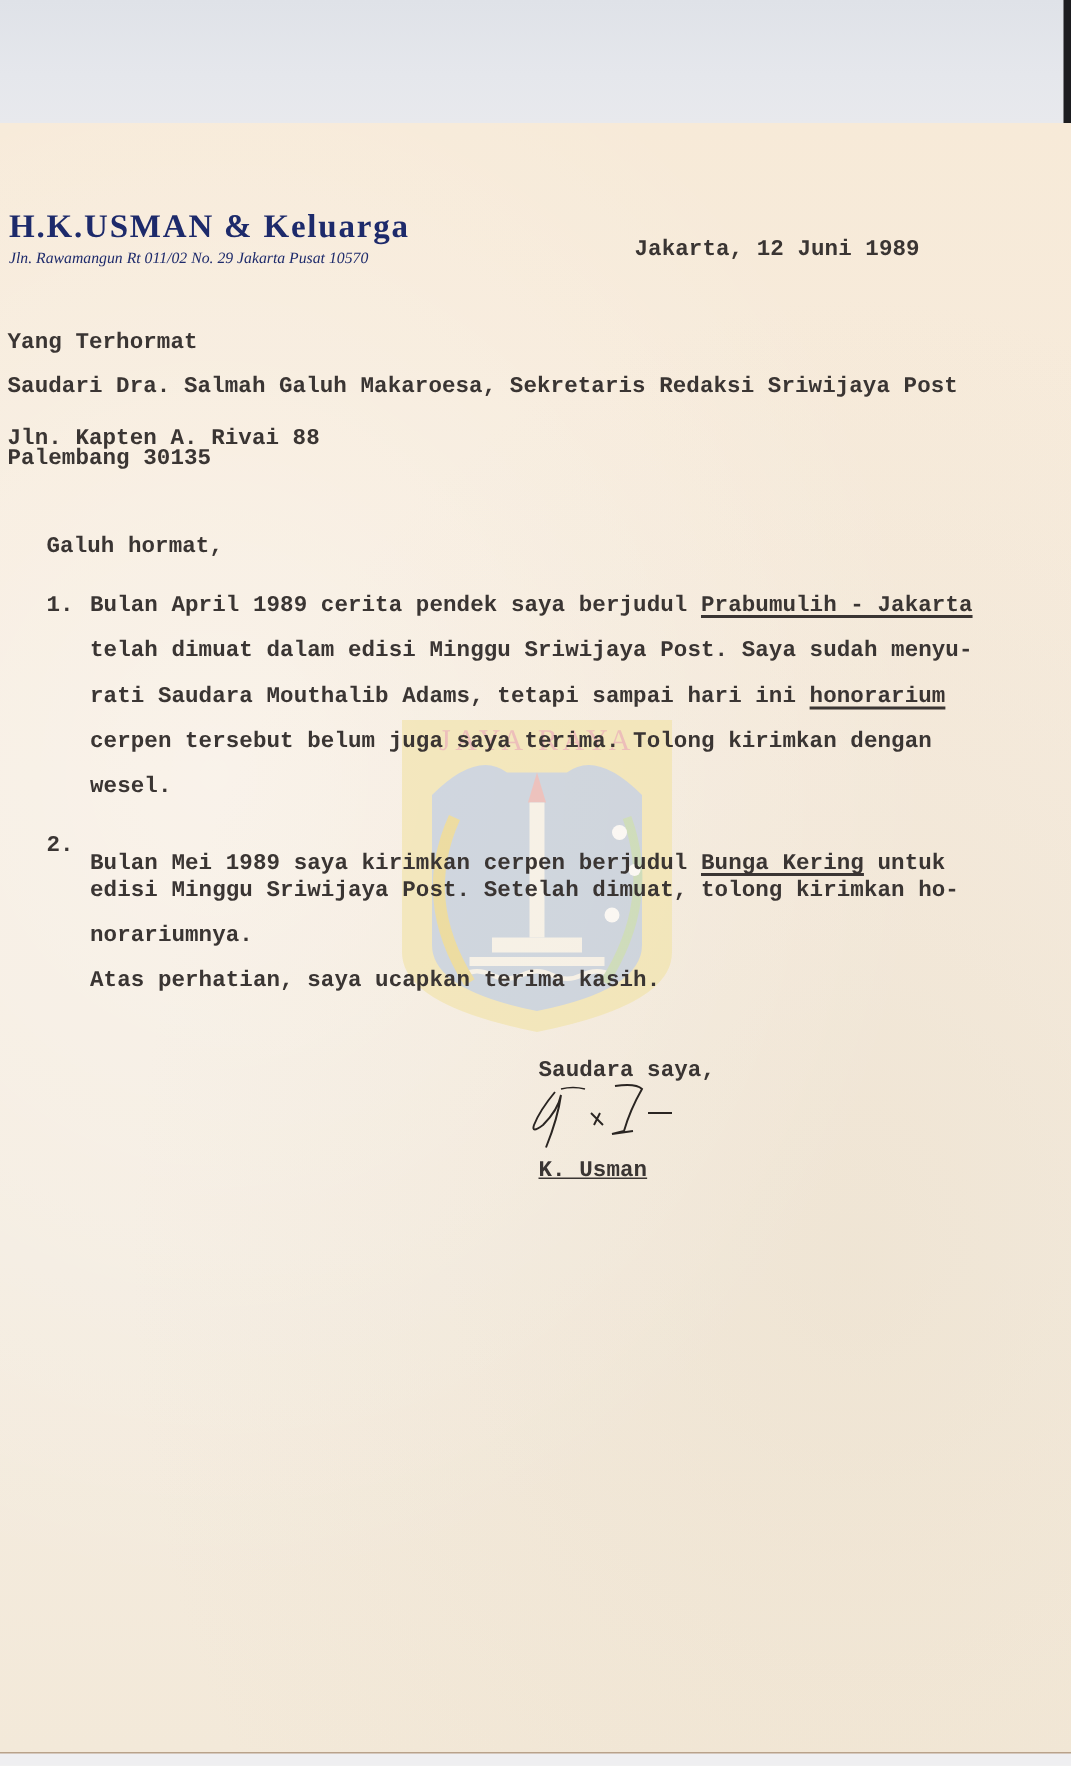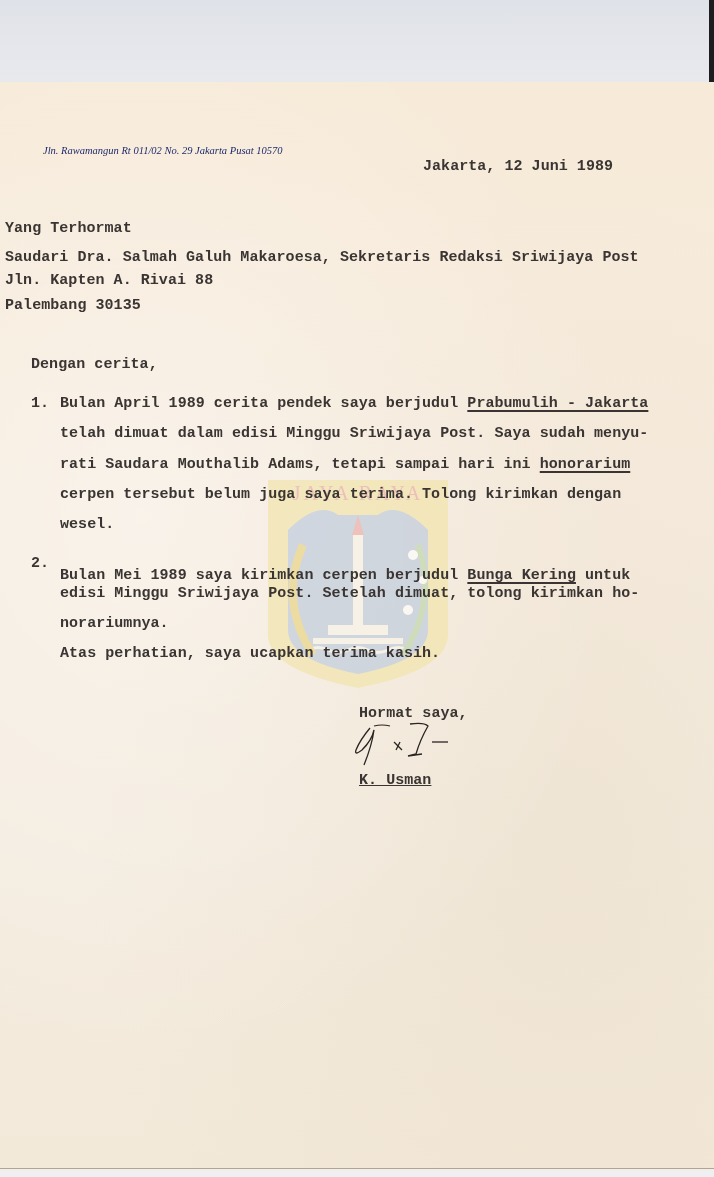--- a/index.html
+++ b/index.html
@@ -24,21 +24,21 @@
 
   .letterhead { position:absolute; left:6px; top:140px; color:#1d2a6b; }
   .lh-name {
     font-family:"Liberation Serif","DejaVu Serif",serif; font-weight:bold;
     font-size:22px; letter-spacing:1.2px; line-height:22px; white-space:nowrap;
   }
   .lh-addr, .lh-tel {
     font-family:"Liberation Serif","DejaVu Serif",serif; font-style:italic;
     font-size:10.5px; line-height:13px; white-space:nowrap;
   }
-  .lh-addr { margin-top:4px;margin-left:37px; }
+  .lh-addr { margin-top:4px; }
 
   .type { position:absolute; color:#3a3533; font-size:15px; font-weight:bold;
           white-space:nowrap; letter-spacing:0.05px; line-height:14px; }
   .ul { text-decoration:underline; text-decoration-thickness:1.5px; text-underline-offset:3px; }
 
   .watermark { position:absolute; left:258px; top:460px; width:200px; height:230px; opacity:0.62; }
   .signature { position:absolute; left:352px; top:720px; width:110px; height:50px; }
 </style>
 </head>
 <body>
@@ -59,46 +59,47 @@
   <rect x="55" y="178" width="90" height="6" fill="#f8f4ea"></rect>
   <path d="M50,190 Q60,185 70,190 T90,190 T110,190 T130,190 T150,190" stroke="#f8f4ea" stroke-width="3" fill="none"></path>
   <path d="M45,85 Q20,140 55,195" stroke="#e8d27a" stroke-width="8" fill="none"></path>
   <path d="M160,85 Q180,140 145,195" stroke="#b9d4a6" stroke-width="6" fill="none"></path>
   <circle cx="155" cy="95" r="5" fill="#fff"></circle>
     <circle cx="165" cy="120" r="4" fill="#fff"></circle>
     <circle cx="150" cy="150" r="5" fill="#fff"></circle>
 </svg>
 
 <div class="letterhead">
+  <div class="lh-name">H.K.USMAN &amp; Keluarga</div>
   <div class="lh-addr">Jln. Rawamangun Rt 011/02 No. 29 Jakarta Pusat 10570</div>
 </div>
 
 <div class="type" style="left:423px; top:160px;">Jakarta, 12 Juni 1989</div>
 
 <div class="type" style="left:5px; top:222px;">Yang Terhormat</div>
 <div class="type" style="left:5px; top:251px;">Saudari Dra. Salmah Galuh Makaroesa, Sekretaris Redaksi Sriwijaya Post</div>
-<div class="type" style="left:5px; top:274px;">Jln. Kapten A. Rivai 88</div>
+<div class="type" style="left:5px; top:286px;">Jln. Kapten A. Rivai 88</div>
 <div class="type" style="left:5px; top:299px;">Palembang 30135</div>
 
-<div class="type" style="left:31px; top:358px;">Dengan cerita,</div>
+<div class="type" style="left:31px; top:358px;">Galuh hormat,</div>
 
 <div class="type" style="left:31px; top:397px;">1.</div>
 <div class="type" style="left:60px; top:397px;"><span>Bulan April 1989 cerita pendek saya berjudul </span><span class="ul">Prabumulih - Jakarta</span></div>
 <div class="type" style="left:60px; top:427px;">telah dimuat dalam edisi Minggu Sriwijaya Post. Saya sudah menyu-</div>
 <div class="type" style="left:60px; top:458px;"><span>rati Saudara Mouthalib Adams, tetapi sampai hari ini </span><span class="ul">honorarium</span></div>
 <div class="type" style="left:60px; top:488px;">cerpen tersebut belum juga saya terima. Tolong kirimkan dengan</div>
 <div class="type" style="left:60px; top:518px;">wesel.</div>
 
 <div class="type" style="left:31px; top:557px;">2.</div>
 <div class="type" style="left:60px; top:569px;"><span>Bulan Mei 1989 saya kirimkan cerpen berjudul </span><span class="ul">Bunga Kering</span><span> untuk</span></div>
 <div class="type" style="left:60px; top:587px;">edisi Minggu Sriwijaya Post. Setelah dimuat, tolong kirimkan ho-</div>
 <div class="type" style="left:60px; top:617px;">norariumnya.</div>
 <div class="type" style="left:60px; top:647px;">Atas perhatian, saya ucapkan terima kasih.</div>
 
-<div class="type" style="left:359px; top:707px;">Hormat saya,</div>
+<div class="type" style="left:359px; top:707px;">Saudara saya,</div>
 <svg class="signature" viewBox="0 0 110 50">
   <path d="M18,8 Q8,20 4,30 Q2,36 10,30 Q20,20 22,10 Q20,25 12,45" stroke="#2a2522" stroke-width="1.3" fill="none"></path>
   <path d="M22,6 Q30,4 38,6" stroke="#2a2522" stroke-width="1.1" fill="none"></path>
   <path d="M42,22 L50,30 M48,22 L44,30" stroke="#2a2522" stroke-width="1.3" fill="none"></path>
   <path d="M58,4 Q72,2 76,6 Q68,20 64,34 L56,36 L70,34" stroke="#2a2522" stroke-width="1.3" fill="none"></path>
   <path d="M80,22 L96,22" stroke="#2a2522" stroke-width="1.3" fill="none"></path>
 </svg>
 <div class="type" style="left:359px; top:774px;text-decoration:underline;">K. Usman</div>
 
 </body></html>

